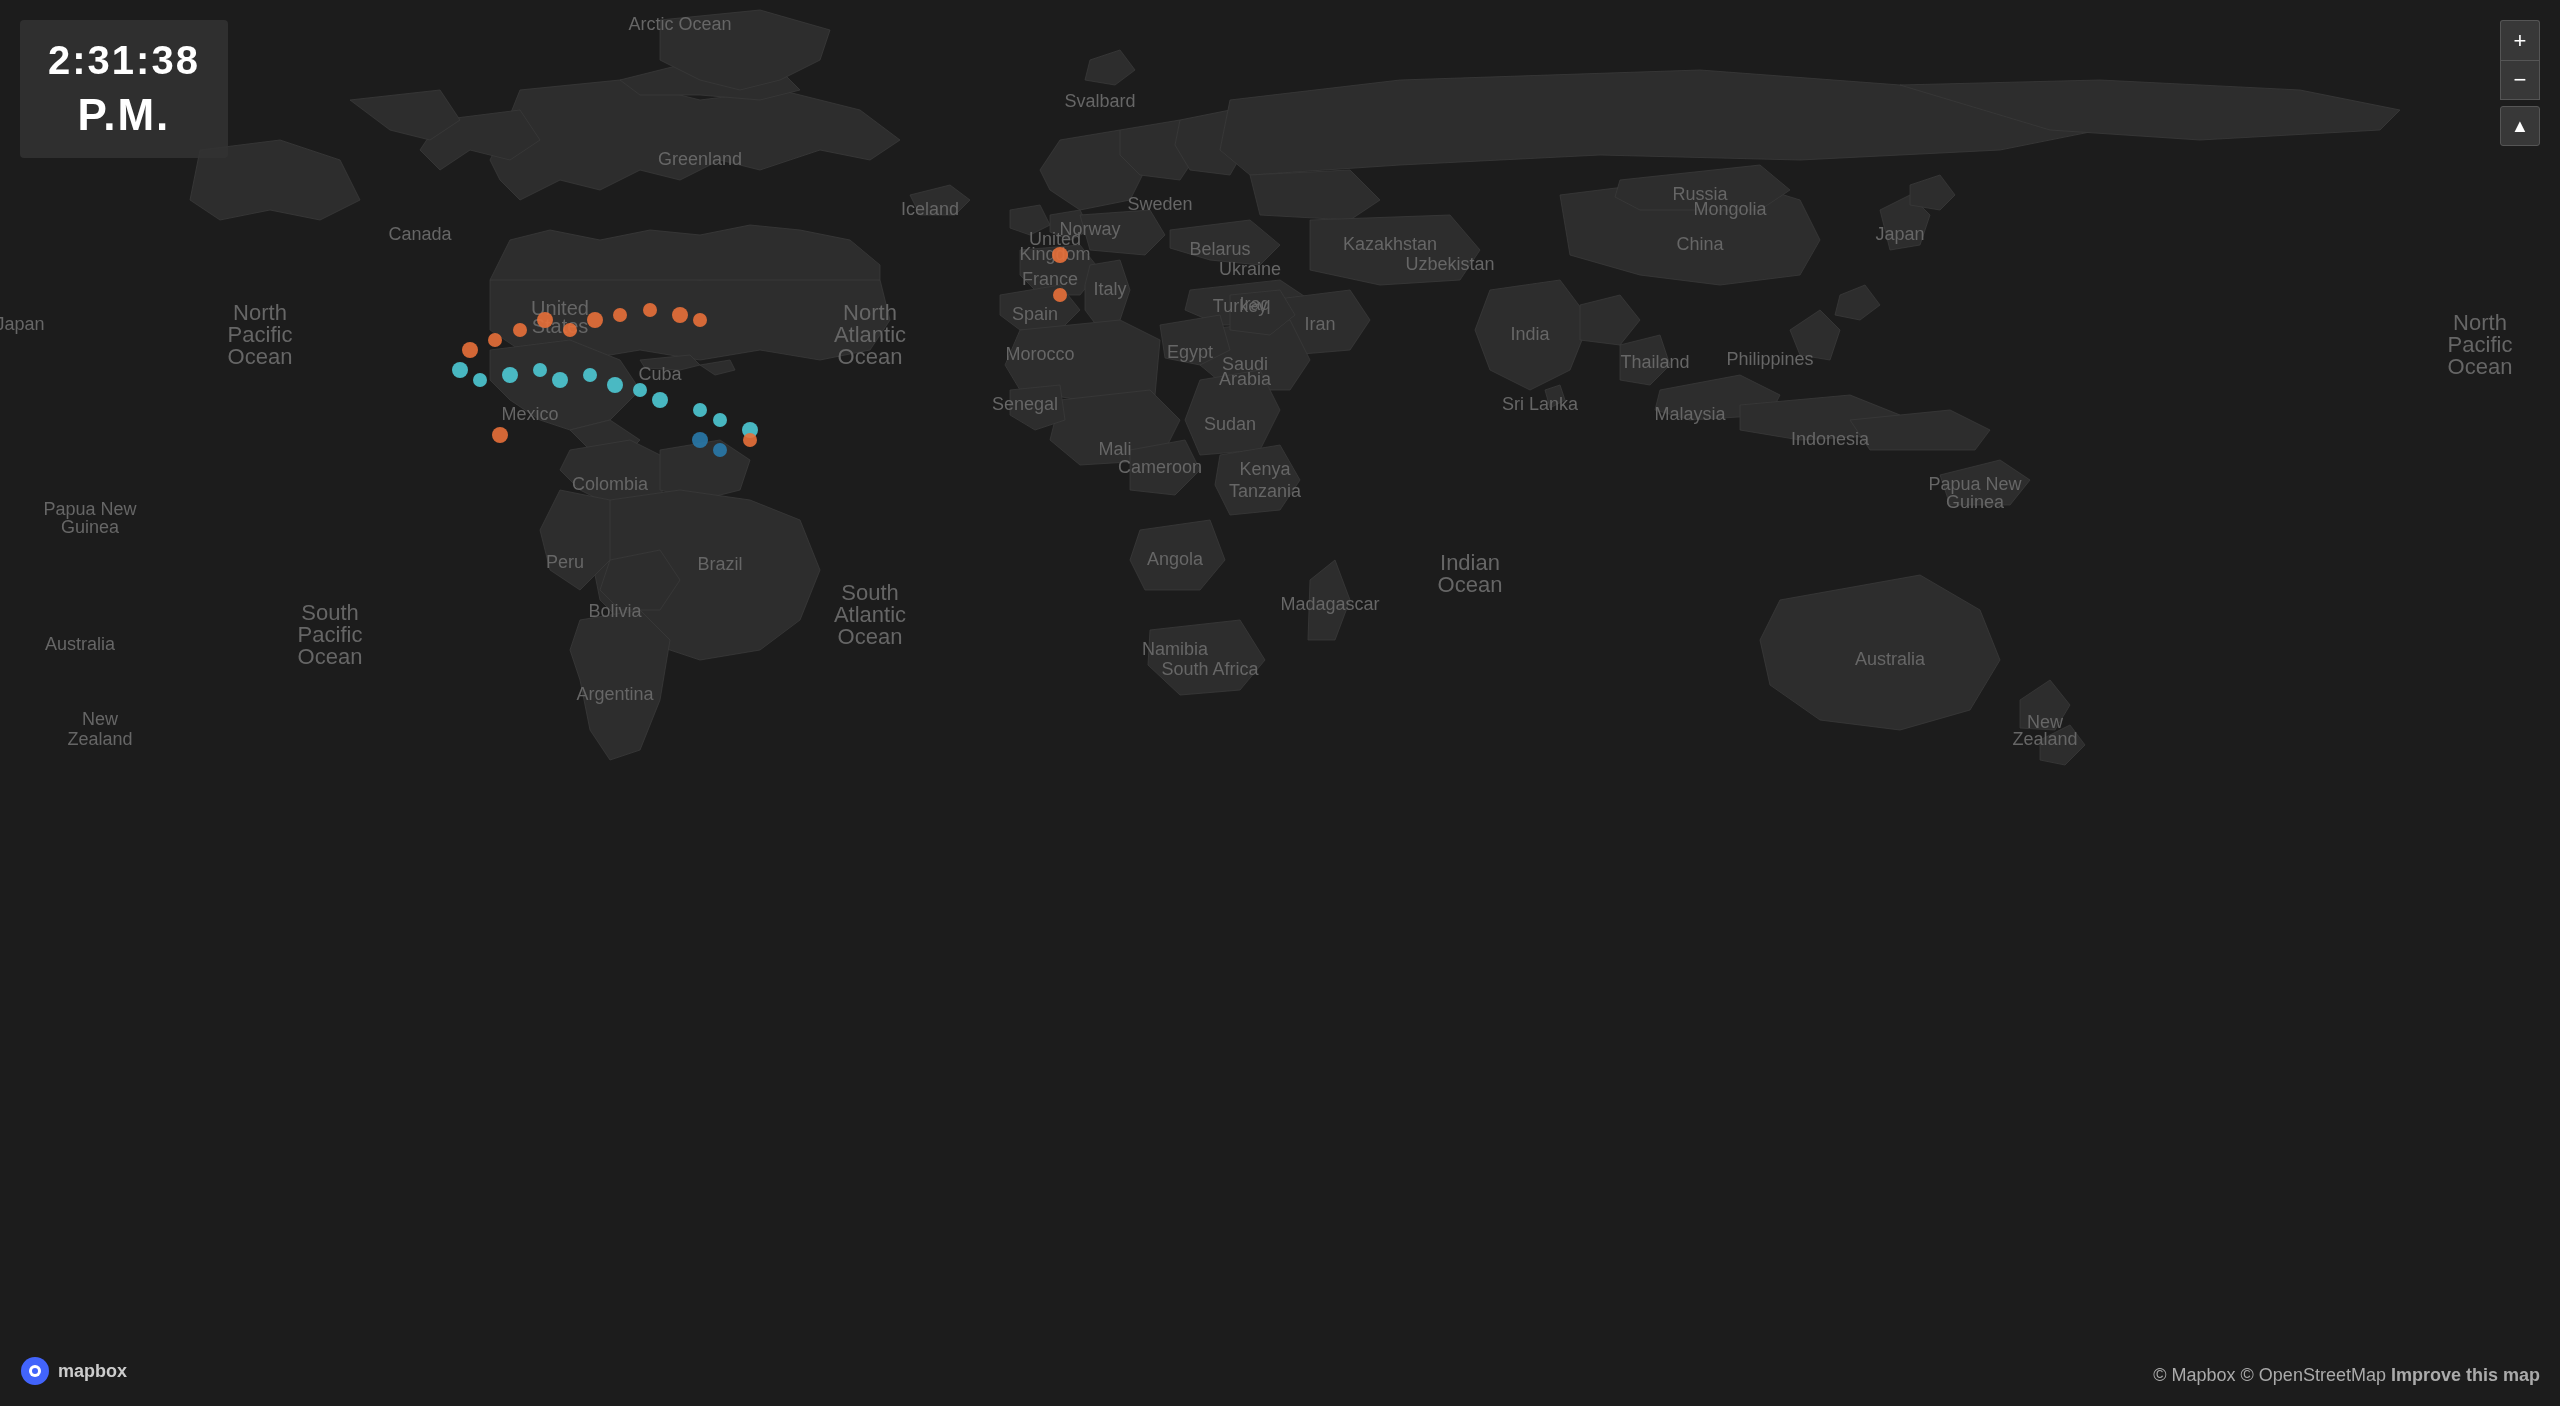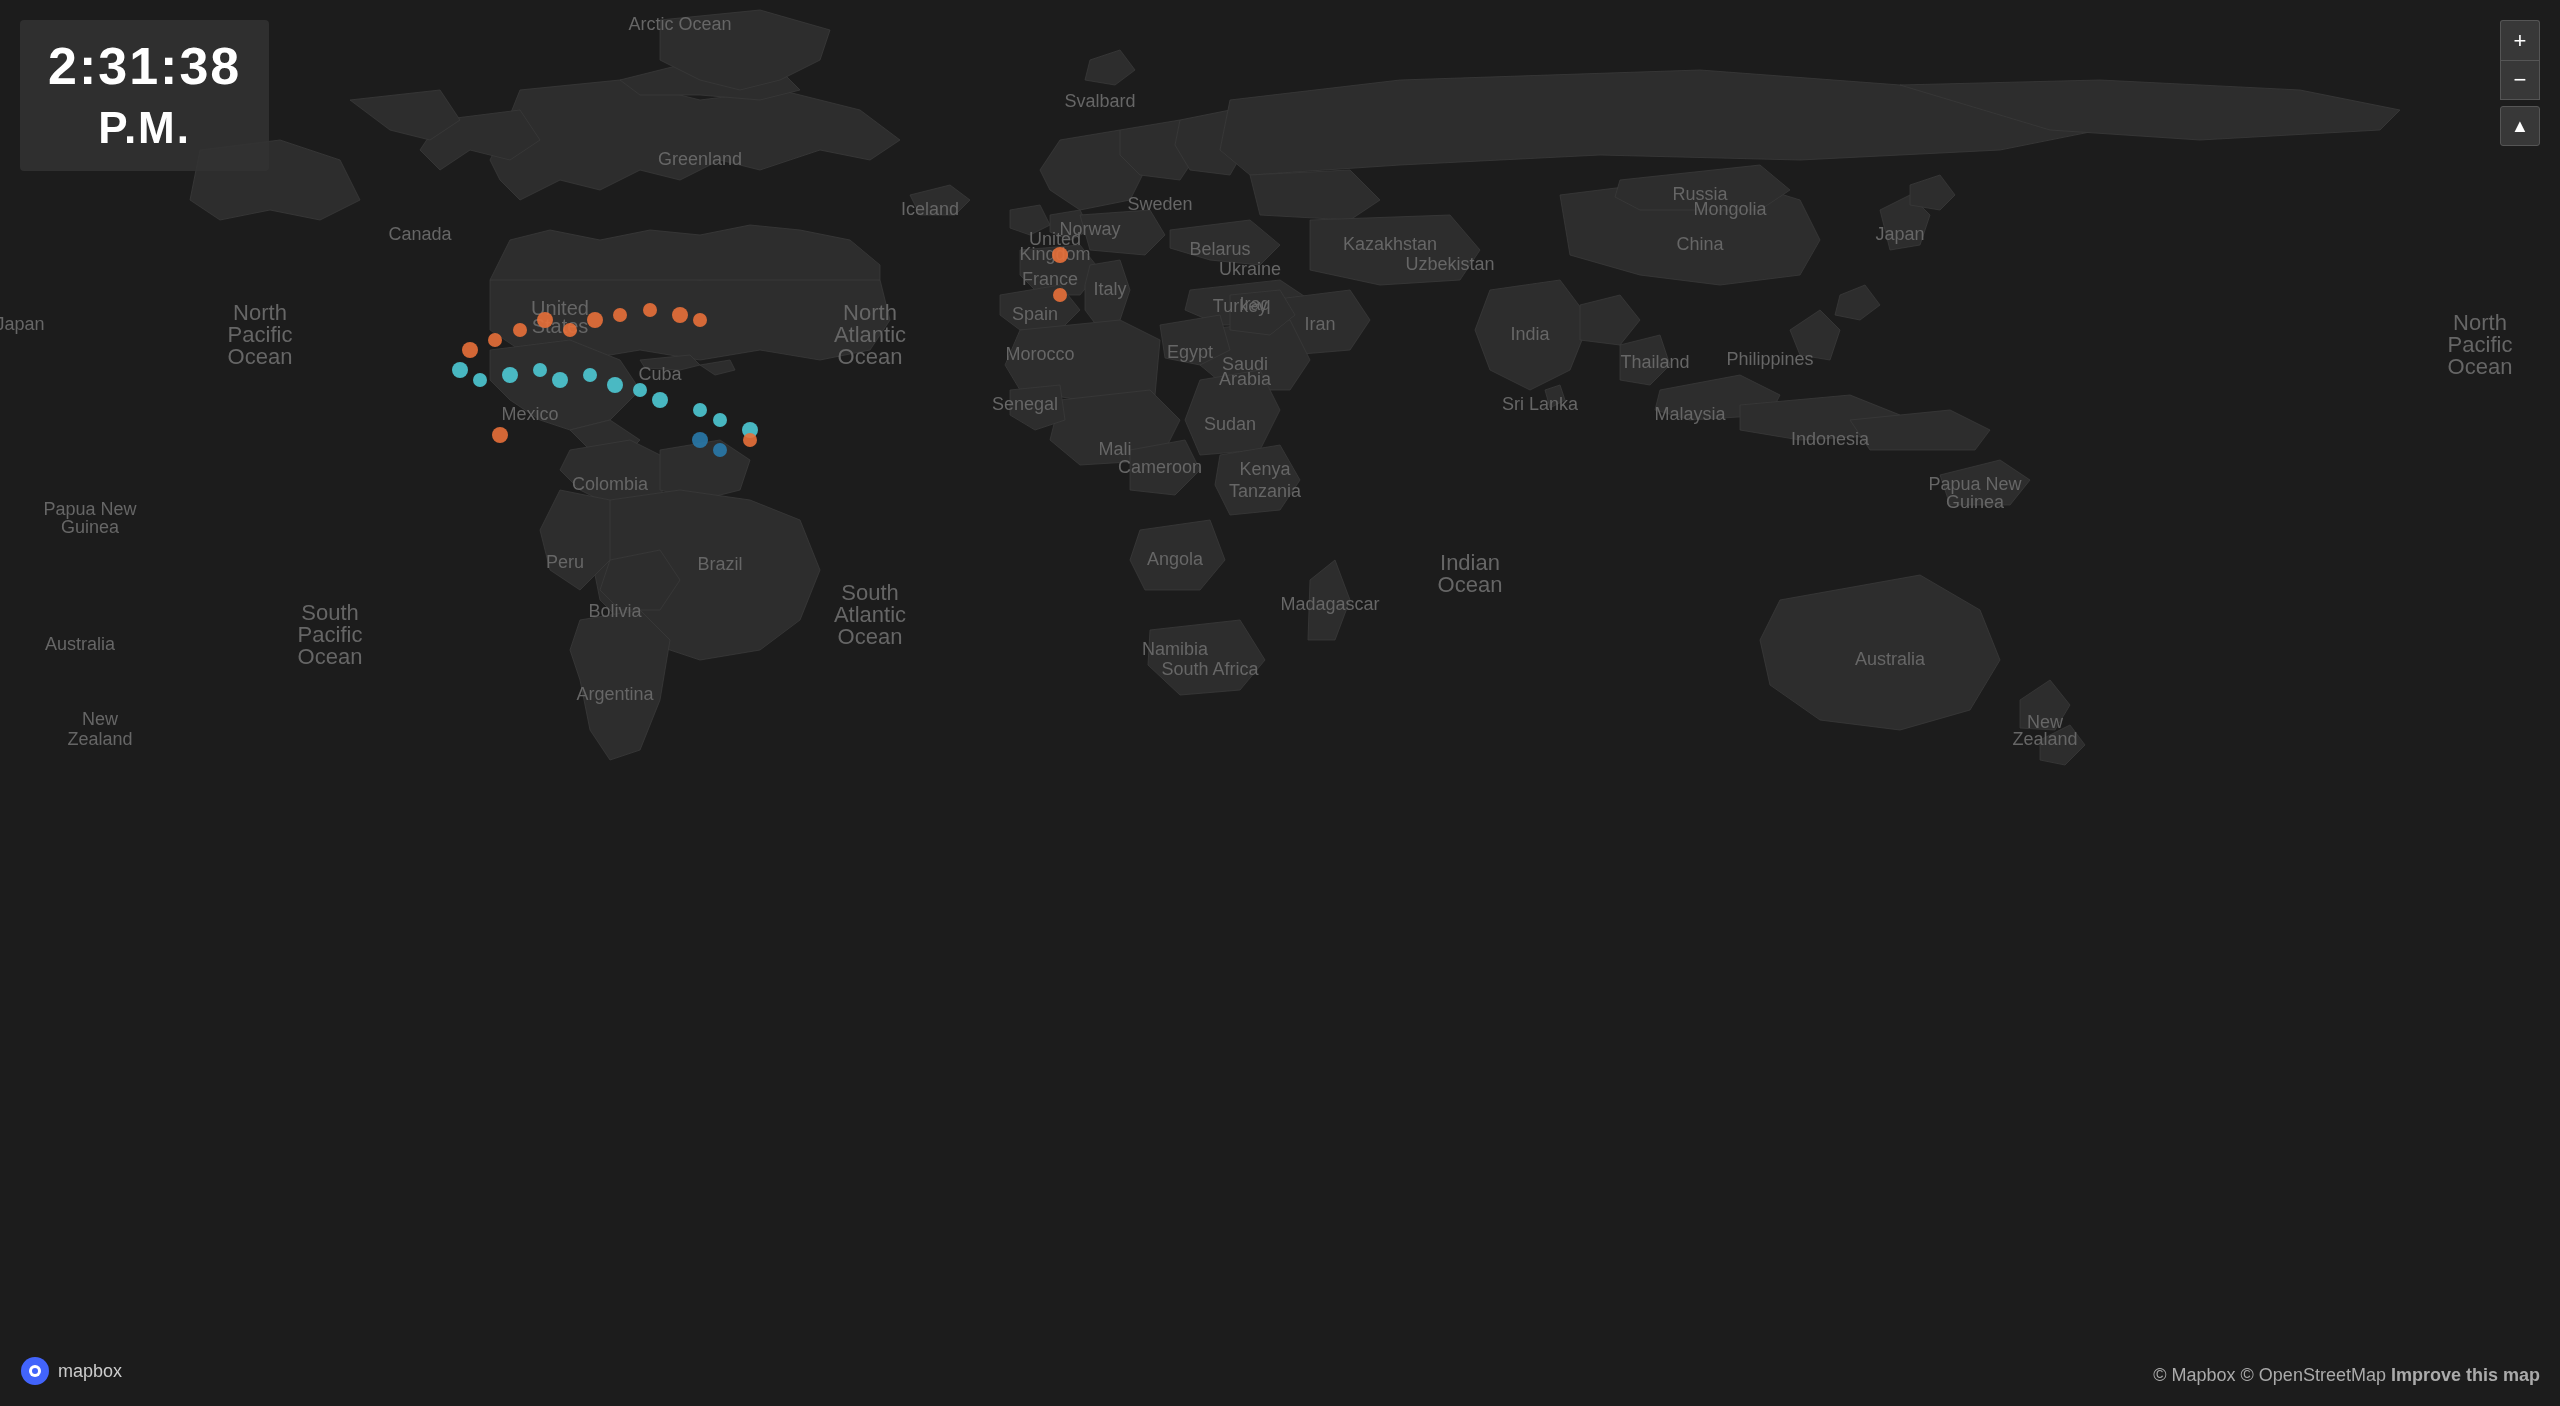--- a/index.html
+++ b/index.html
@@ -33,21 +33,21 @@
       top: 20px;
       left: 20px;
       background: rgba(50,50,50,0.85);
       color: #ffffff;
       padding: 18px 28px;
       border-radius: 4px;
       text-align: center;
       z-index: 10;
     }
     #clock-time {
-      font-size: 52px;
+      font-size: 40px;
       font-weight: bold;
       letter-spacing: 2px;
       line-height: 1.1;
     }
     #clock-ampm {
       font-size: 44px;
       font-weight: bold;
       letter-spacing: 2px;
       margin-top: 8px;
     }
@@ -101,21 +101,21 @@
       gap: 8px;
       z-index: 10;
     }
     #mapbox-logo-icon {
       width: 30px;
       height: 30px;
     }
     #mapbox-logo-text {
       color: #ccc;
       font-size: 18px;
-      font-weight: normal;
+      font-weight: bold;
     }
 
     
     #attribution {
       position: absolute;
       bottom: 20px;
       right: 20px;
       color: #aaa;
       font-size: 18px;
       z-index: 10;

